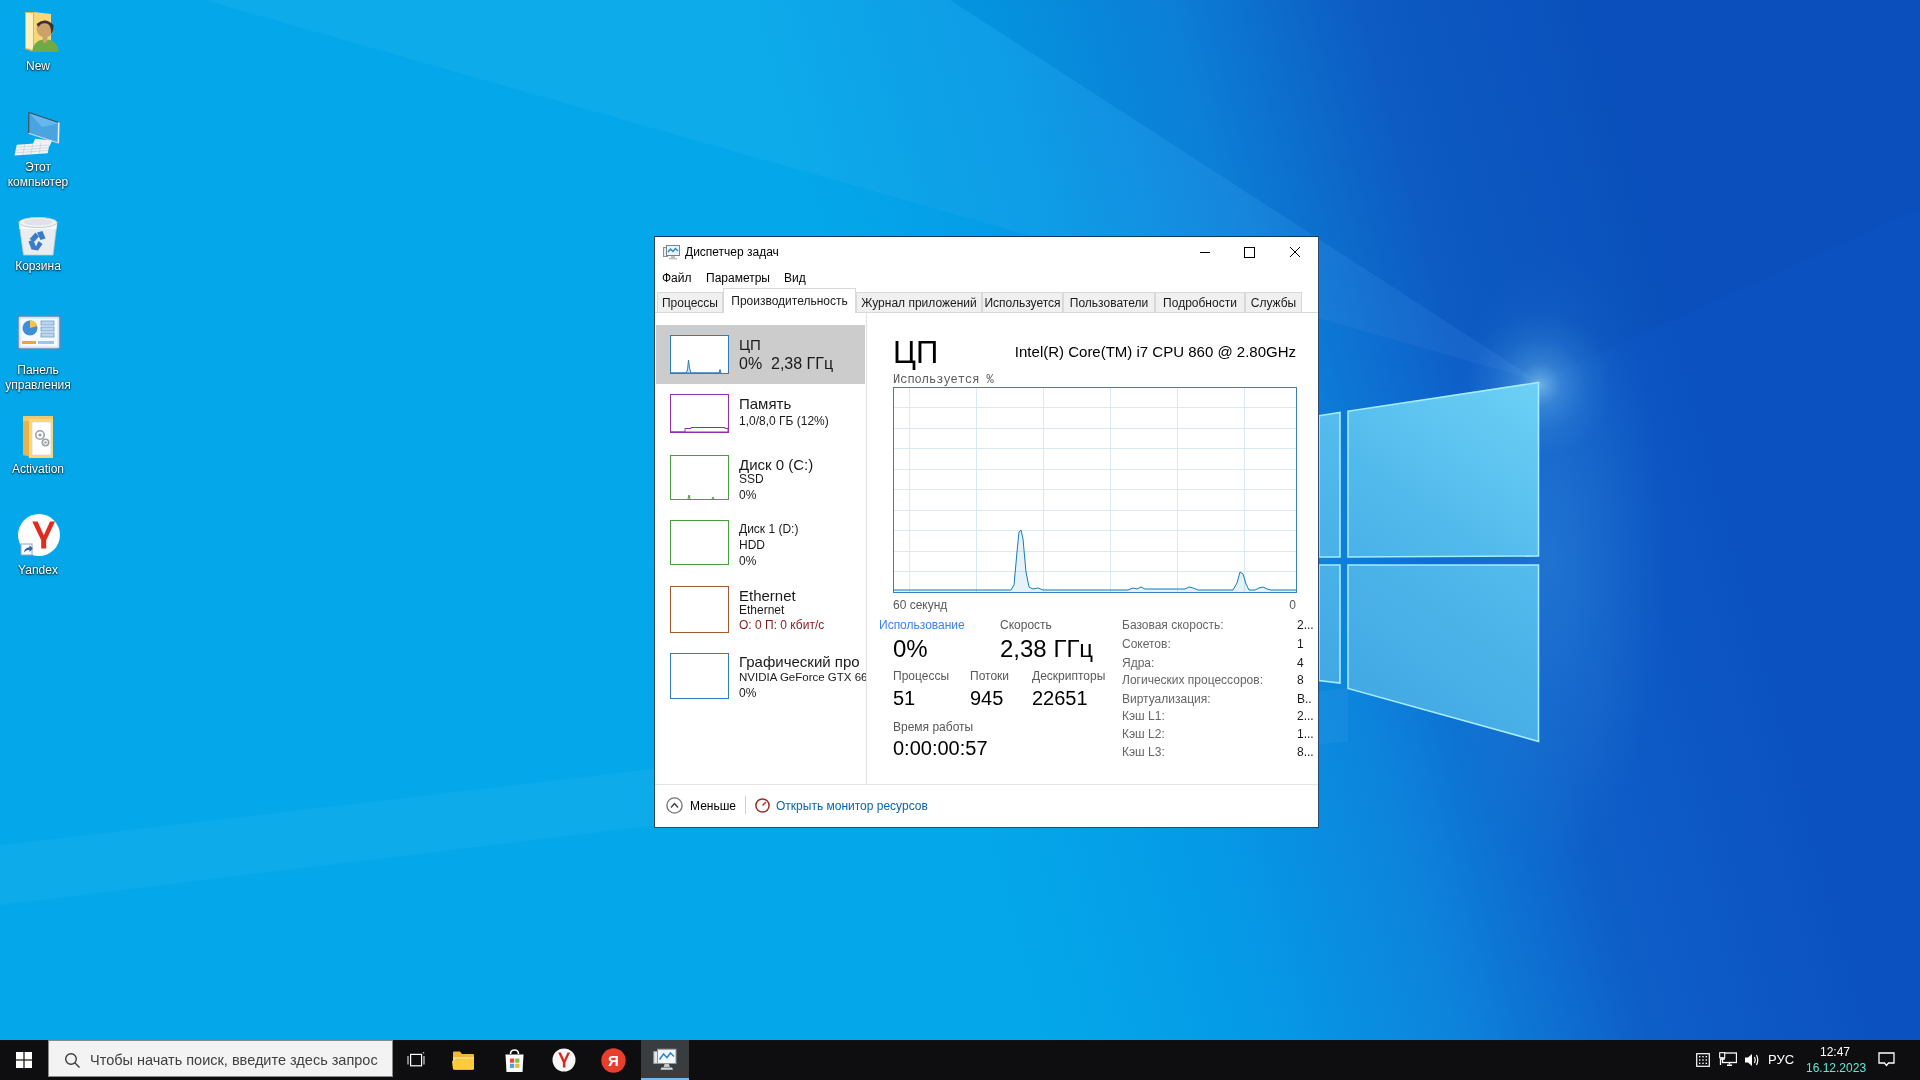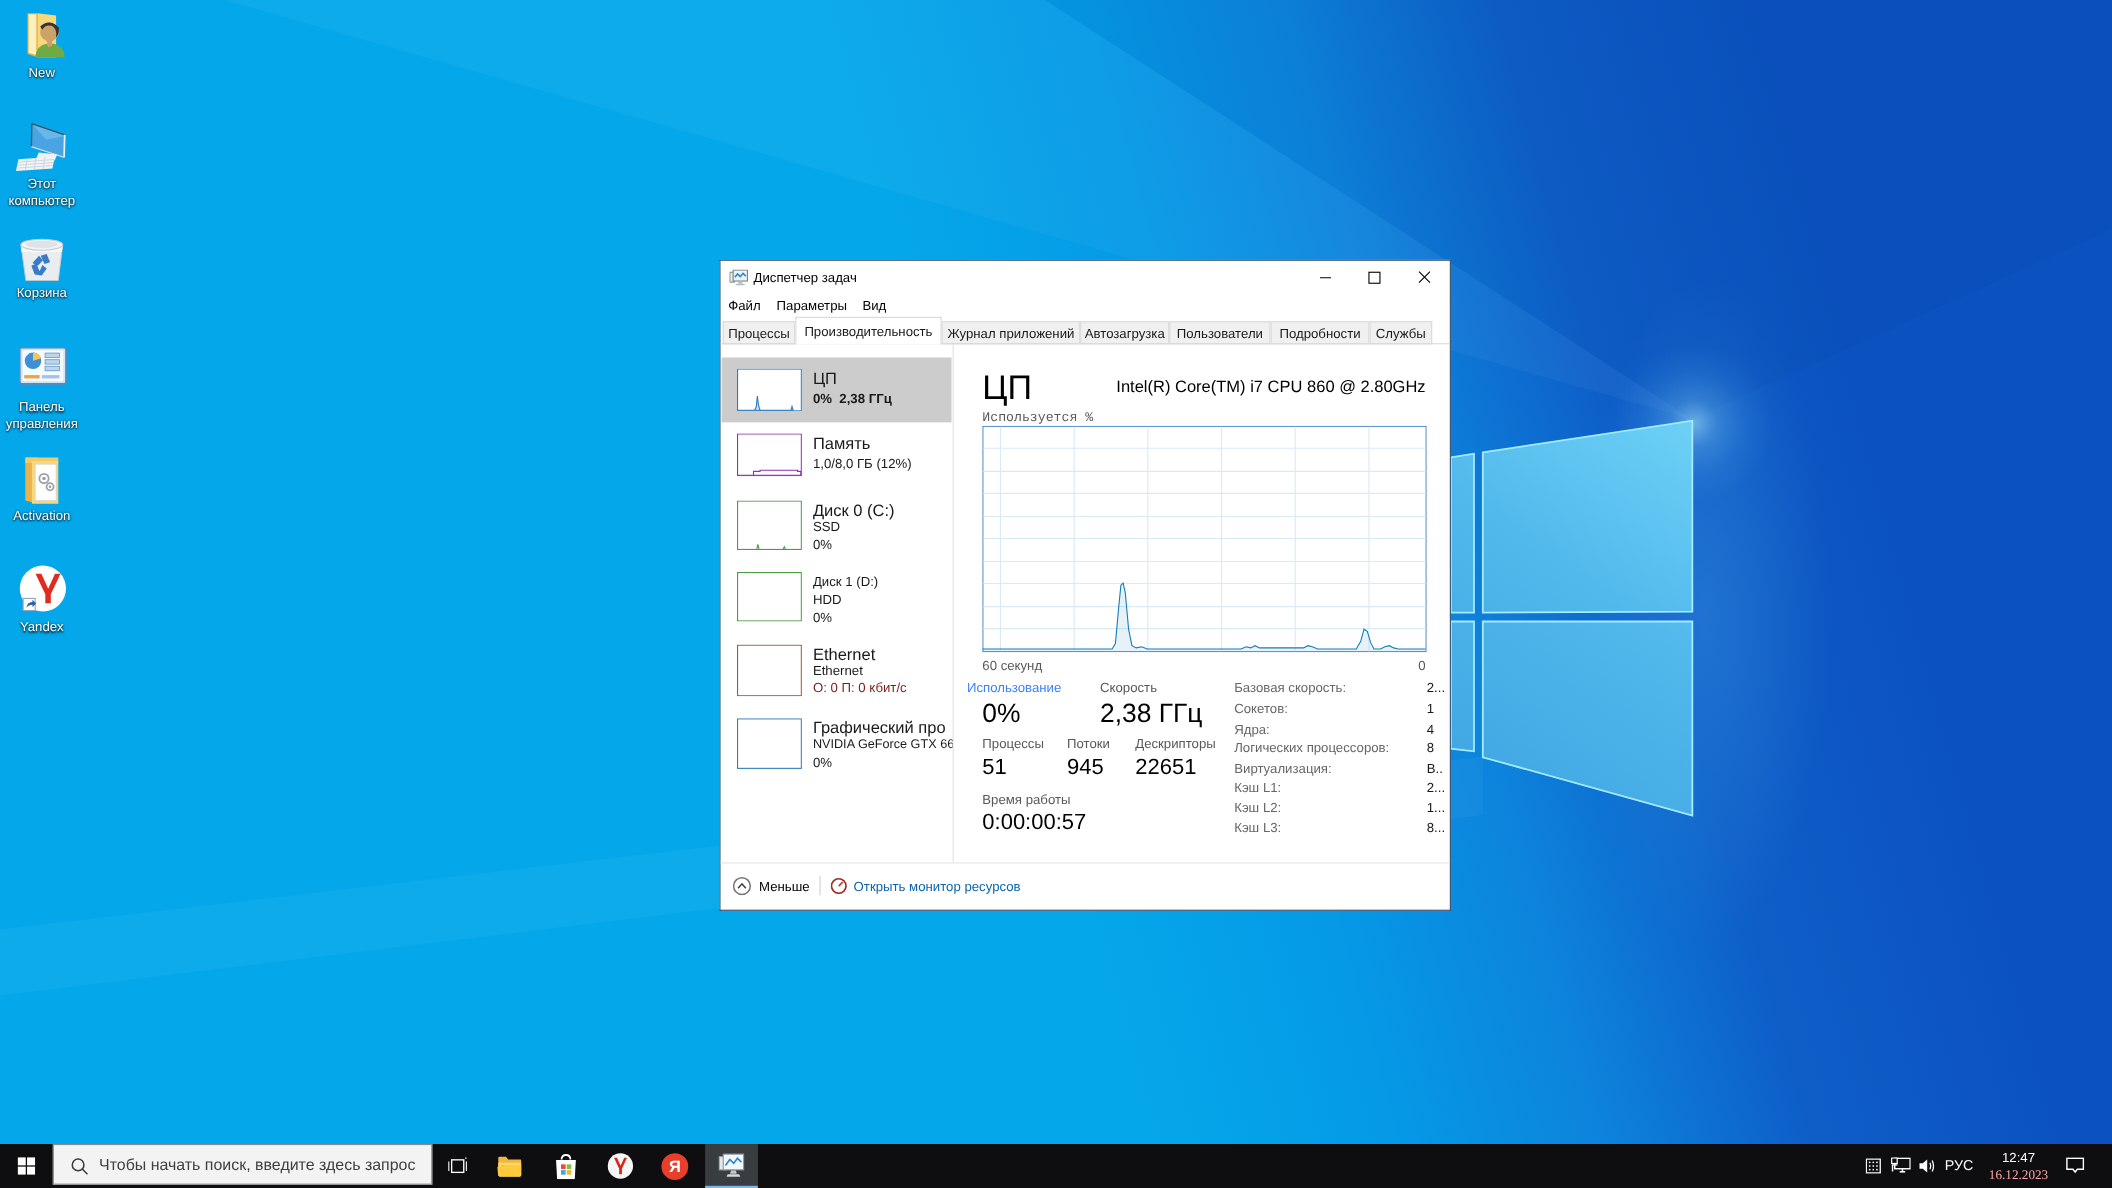--- a/index.html
+++ b/index.html
@@ -174,35 +174,35 @@
       <path d="M18 10 L28 20 M28 10 L18 20" stroke="#000" stroke-width="1"></path>
     </svg>
 
   <div class="abs" style="left:7px;top:34px;font-size:12px;">Файл</div>
   <div class="abs" style="left:51px;top:34px;font-size:12px;">Параметры</div>
   <div class="abs" style="left:129px;top:34px;font-size:12px;">Вид</div>
 
   <div class="tab" style="left:2px;width:66px;">Процессы</div>
   <div class="tabsel" style="left:68px;width:133px;">Производительность</div>
   <div class="tab" style="left:201px;width:126px;">Журнал приложений</div>
-  <div class="tab" style="left:327px;width:81px;">Автозагрузка</div>
+  <div class="tab" style="left:327px;width:81px;">Используется</div>
   <div class="tab" style="left:408px;width:92px;">Пользователи</div>
   <div class="tab" style="left:500px;width:90px;">Подробности</div>
   <div class="tab" style="left:590px;width:57px;">Службы</div>
   <div class="abs" style="left:0;top:75px;width:663px;height:1px;background:#d9d9d9;"></div>
 
   <div class="abs" style="left:211px;top:76px;width:1px;height:471px;background:#e2e2e2;"></div>
   <div class="abs" style="left:1px;top:88px;width:209px;height:59px;background:#cccccc;"></div>
 
   <svg class="mini" style="top:98px;height:39px" viewBox="0 0 59 39">
     <rect x="0.5" y="0.5" width="58" height="38" fill="#fff" stroke="#2e7cbc" stroke-width="1"></rect>
     <path d="M0,38 L16,38 L17.5,35 L18.5,25 L19.5,33 L21,38 L49,38 L50,34.5 L51,38 Z" fill="#cfe4f2" stroke="#2e7cbc" stroke-width="1"></path>
   </svg>
   <div class="sbt" style="top:99px;font-size:15px;">ЦП</div>
-  <div class="sbt" style="top:118px;font-size:12px;font-weight:bold;">0%&nbsp; 2,38 ГГц</div>
+  <div class="sbt" style="top:118px;font-size:16px;">0%&nbsp; 2,38 ГГц</div>
 
   <svg class="mini" style="top:157px;height:39px" viewBox="0 0 59 39">
     <rect x="0.5" y="0.5" width="58" height="38" fill="#fff" stroke="#9031af" stroke-width="1"></rect>
     <path d="M0,38 L15,38 L15,34.5 L21,34.5 L21,33.5 L55,33.5 L55,34.5 L58,34.5 L58,38 Z" fill="none" stroke="#9031af" stroke-width="1"></path>
   </svg>
   <div class="sbt" style="top:158px;font-size:15px;">Память</div>
   <div class="sbt" style="top:177px;font-size:12px;">1,0/8,0 ГБ (12%)</div>
 
   <svg class="mini" style="top:218px;height:45px" viewBox="0 0 59 45">
     <rect x="0.5" y="0.5" width="58" height="44" fill="#fff" stroke="#4b9c45" stroke-width="1"></rect>
@@ -389,17 +389,17 @@
     <line x1="10.5" y1="10.5" x2="10.5" y2="12.5" stroke="#fff" stroke-width="1.3"></line>
     <rect x="0.7" y="0.7" width="5" height="5" fill="#0e0e10" stroke="#fff" stroke-width="1.1"></rect>
     <path d="M1.5 13 L1.5 7 L6 7" fill="none" stroke="#fff" stroke-width="1.3"></path>
   </svg>
   <svg class="abs" style="left:1744px;top:12px" width="16" height="16" viewBox="0 0 16 16">
     <path d="M1 5.5 L4 5.5 L8 2 L8 14 L4 10.5 L1 10.5 Z" fill="#fff"></path>
     <path d="M10.5 5 Q12 8 10.5 11 M12.5 3 Q15 8 12.5 13" fill="none" stroke="#fff" stroke-width="1.2"></path>
   </svg>
   <div class="abs" style="left:1768px;top:12px;width:30px;color:#fff;font-size:13px;">РУС</div>
   <div class="abs" style="left:1806px;top:5px;width:58px;color:#fff;font-size:12px;text-align:center;">12:47</div>
-  <div class="abs" style="left:1806px;top:21px;width:58px;color:#fca5a5;font-size:12px;text-align:center;font-family:Liberation Serif, serif;">16.12.2023</div>
+  <div class="abs" style="left:1806px;top:21px;width:58px;color:#5eead4;font-size:12px;text-align:center;">16.12.2023</div>
   <svg class="abs" style="left:1878px;top:12px" width="17" height="16" viewBox="0 0 17 16">
     <path d="M1 1 L16 1 L16 11 L10.5 11 L8.5 13.5 L6.5 11 L1 11 Z" fill="none" stroke="#fff" stroke-width="1.3"></path>
   </svg>
 </div>
 
 </body></html>

